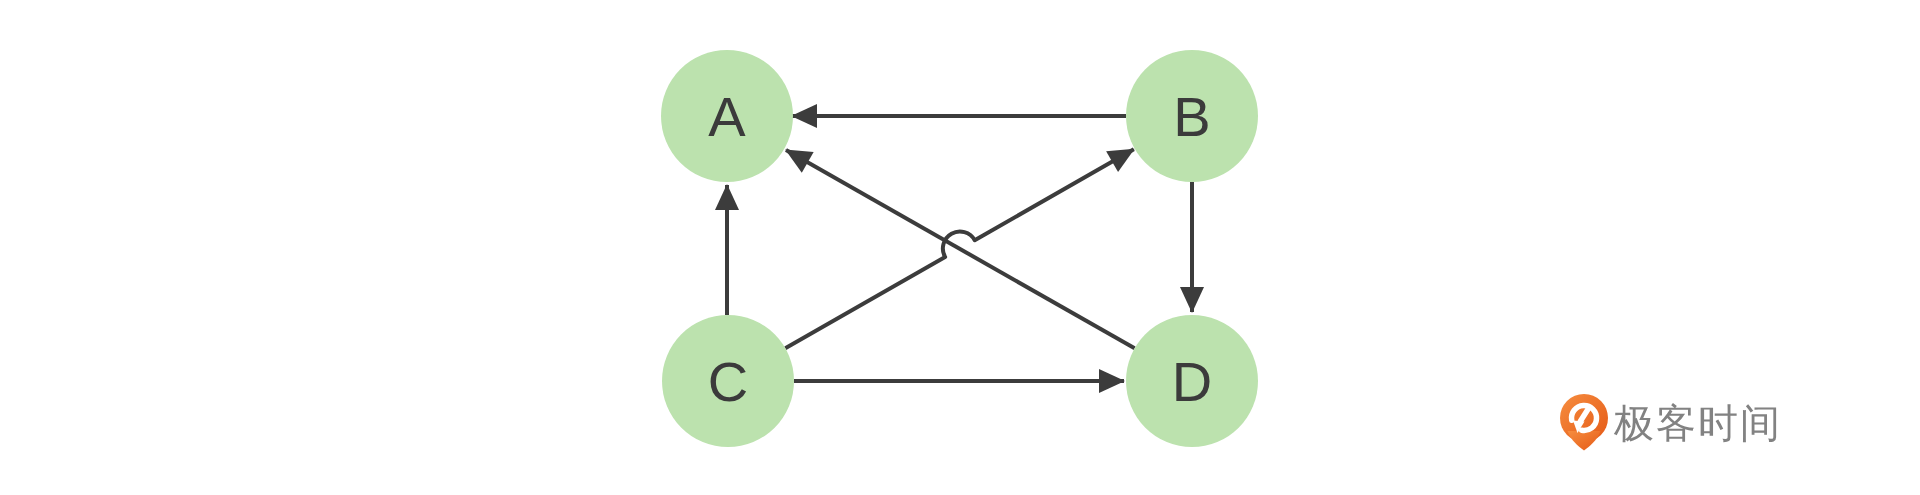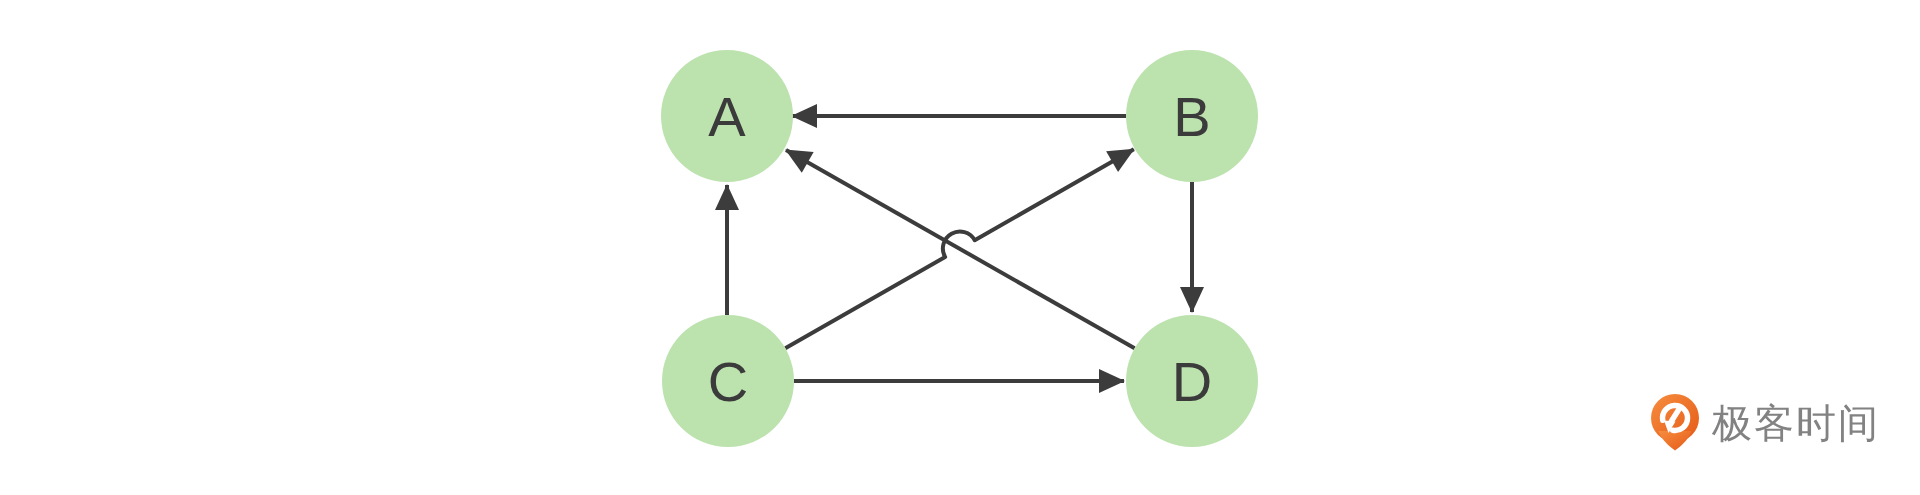--- a/index.html
+++ b/index.html
@@ -27,26 +27,25 @@
   }
   .node-label {
     fill: #3b3b3b;
     font-family: "Liberation Sans", "DejaVu Sans", sans-serif;
     font-size: 56px;
     font-weight: 400;
     text-anchor: middle;
   }
   .logo {
     position: absolute;
-    left: 1645px;
+    left: 1554px;
     top: 391px;
     height: 64px;
     display: flex;
     align-items: center;
-    gap: 7px;
   }
   .logo-text {
     color: #828282;
     font-size: 40px;
     font-weight: 500;
     letter-spacing: 2px;
     line-height: 1;
     white-space: nowrap;
   }
 </style>

